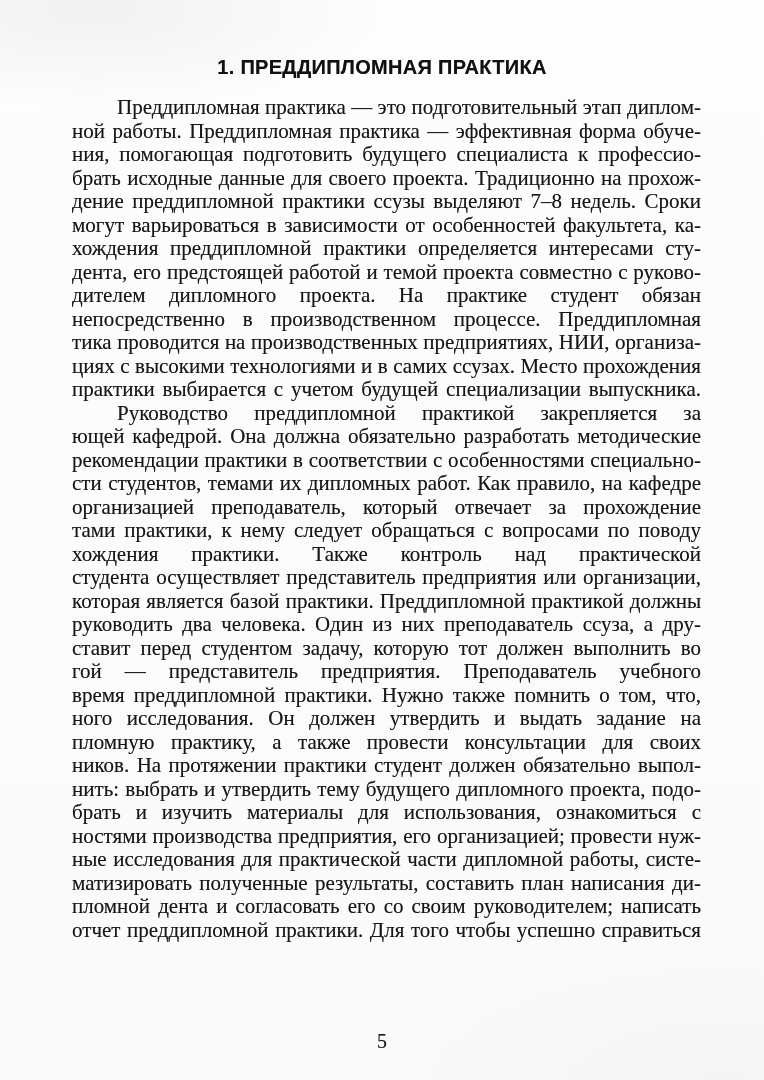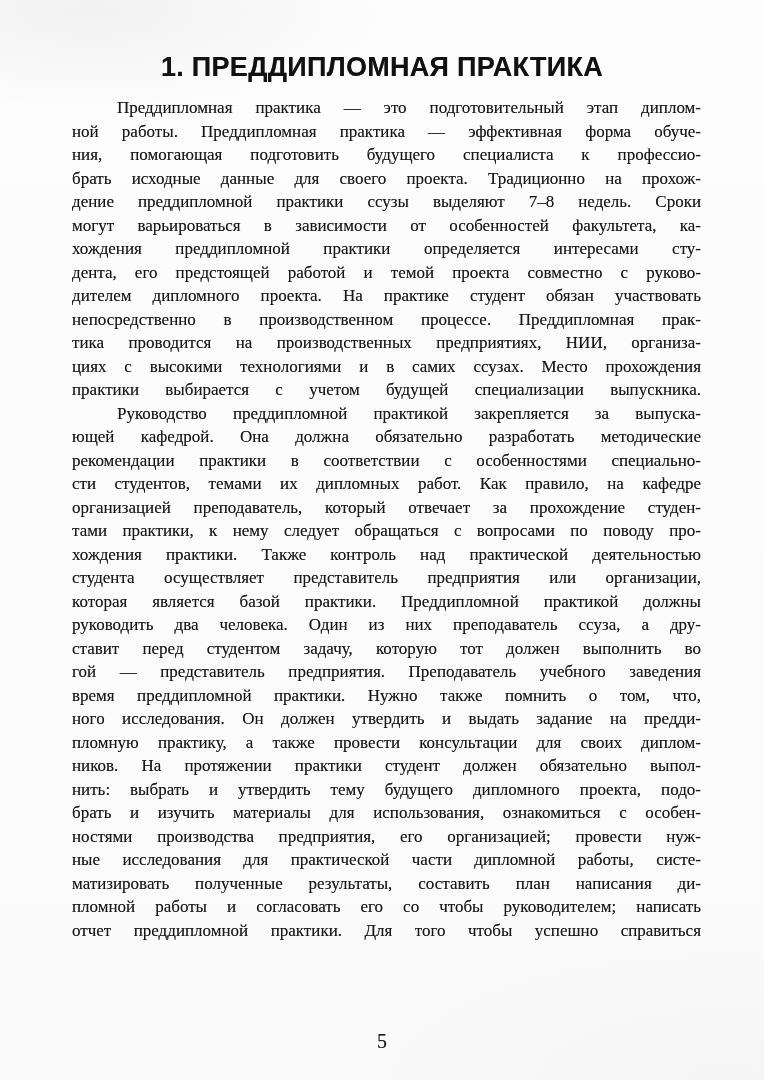--- a/index.html
+++ b/index.html
@@ -18,33 +18,33 @@
       linear-gradient(#fdfdfd, #fafafa);
     overflow: hidden;
     color: #161616;
   }
   .title {
     margin: 0;
     padding-top: 50px;
     text-align: center;
     font-family: "Liberation Sans", "DejaVu Sans", sans-serif;
     font-weight: 700;
-    font-size: 27px;
+    font-size: 20px;
     line-height: 34px;
     letter-spacing: 0.3px;
     color: #111;
     text-shadow: 0 0 0.6px rgba(0,0,0,0.55);
   }
   .body-text {
     position: absolute;
     left: 72px;
     right: 63px;
     top: 96px;
     font-family: "Liberation Serif", "DejaVu Serif", serif;
-    font-size: 17px;
+    font-size: 21px;
     line-height: 23.5px;
     color: #171717;
     text-shadow: 0 0 0.5px rgba(0,0,0,0.45);
   }
   .paragraph { margin: 0; }
   .line {
     height: 23.5px;
     overflow: hidden;
     text-align: justify;
     text-align-last: justify;
@@ -102,19 +102,19 @@
         <div class="line">гой — представитель предприятия. Преподаватель учебного заведения</div>
         <div class="line">время преддипломной практики. Нужно также помнить о том, что,</div>
         <div class="line">ного исследования. Он должен утвердить и выдать задание на предди-</div>
         <div class="line">пломную практику, а также провести консультации для своих диплом-</div>
         <div class="line">ников. На протяжении практики студент должен обязательно выпол-</div>
         <div class="line">нить: выбрать и утвердить тему будущего дипломного проекта, подо-</div>
         <div class="line">брать и изучить материалы для использования, ознакомиться с особен-</div>
         <div class="line">ностями производства предприятия, его организацией; провести нуж-</div>
         <div class="line">ные исследования для практической части дипломной работы, систе-</div>
         <div class="line">матизировать полученные результаты, составить план написания ди-</div>
-        <div class="line">пломной работы и согласовать его со чтобы руководителем; написать</div>
+        <div class="line">пломной дента и согласовать его со своим руководителем; написать</div>
         <div class="line">отчет преддипломной практики. Для того чтобы успешно справиться</div>
       </div>
     </div>
 
   <div class="page-number">5</div>
 </div>
 
 </body></html>

